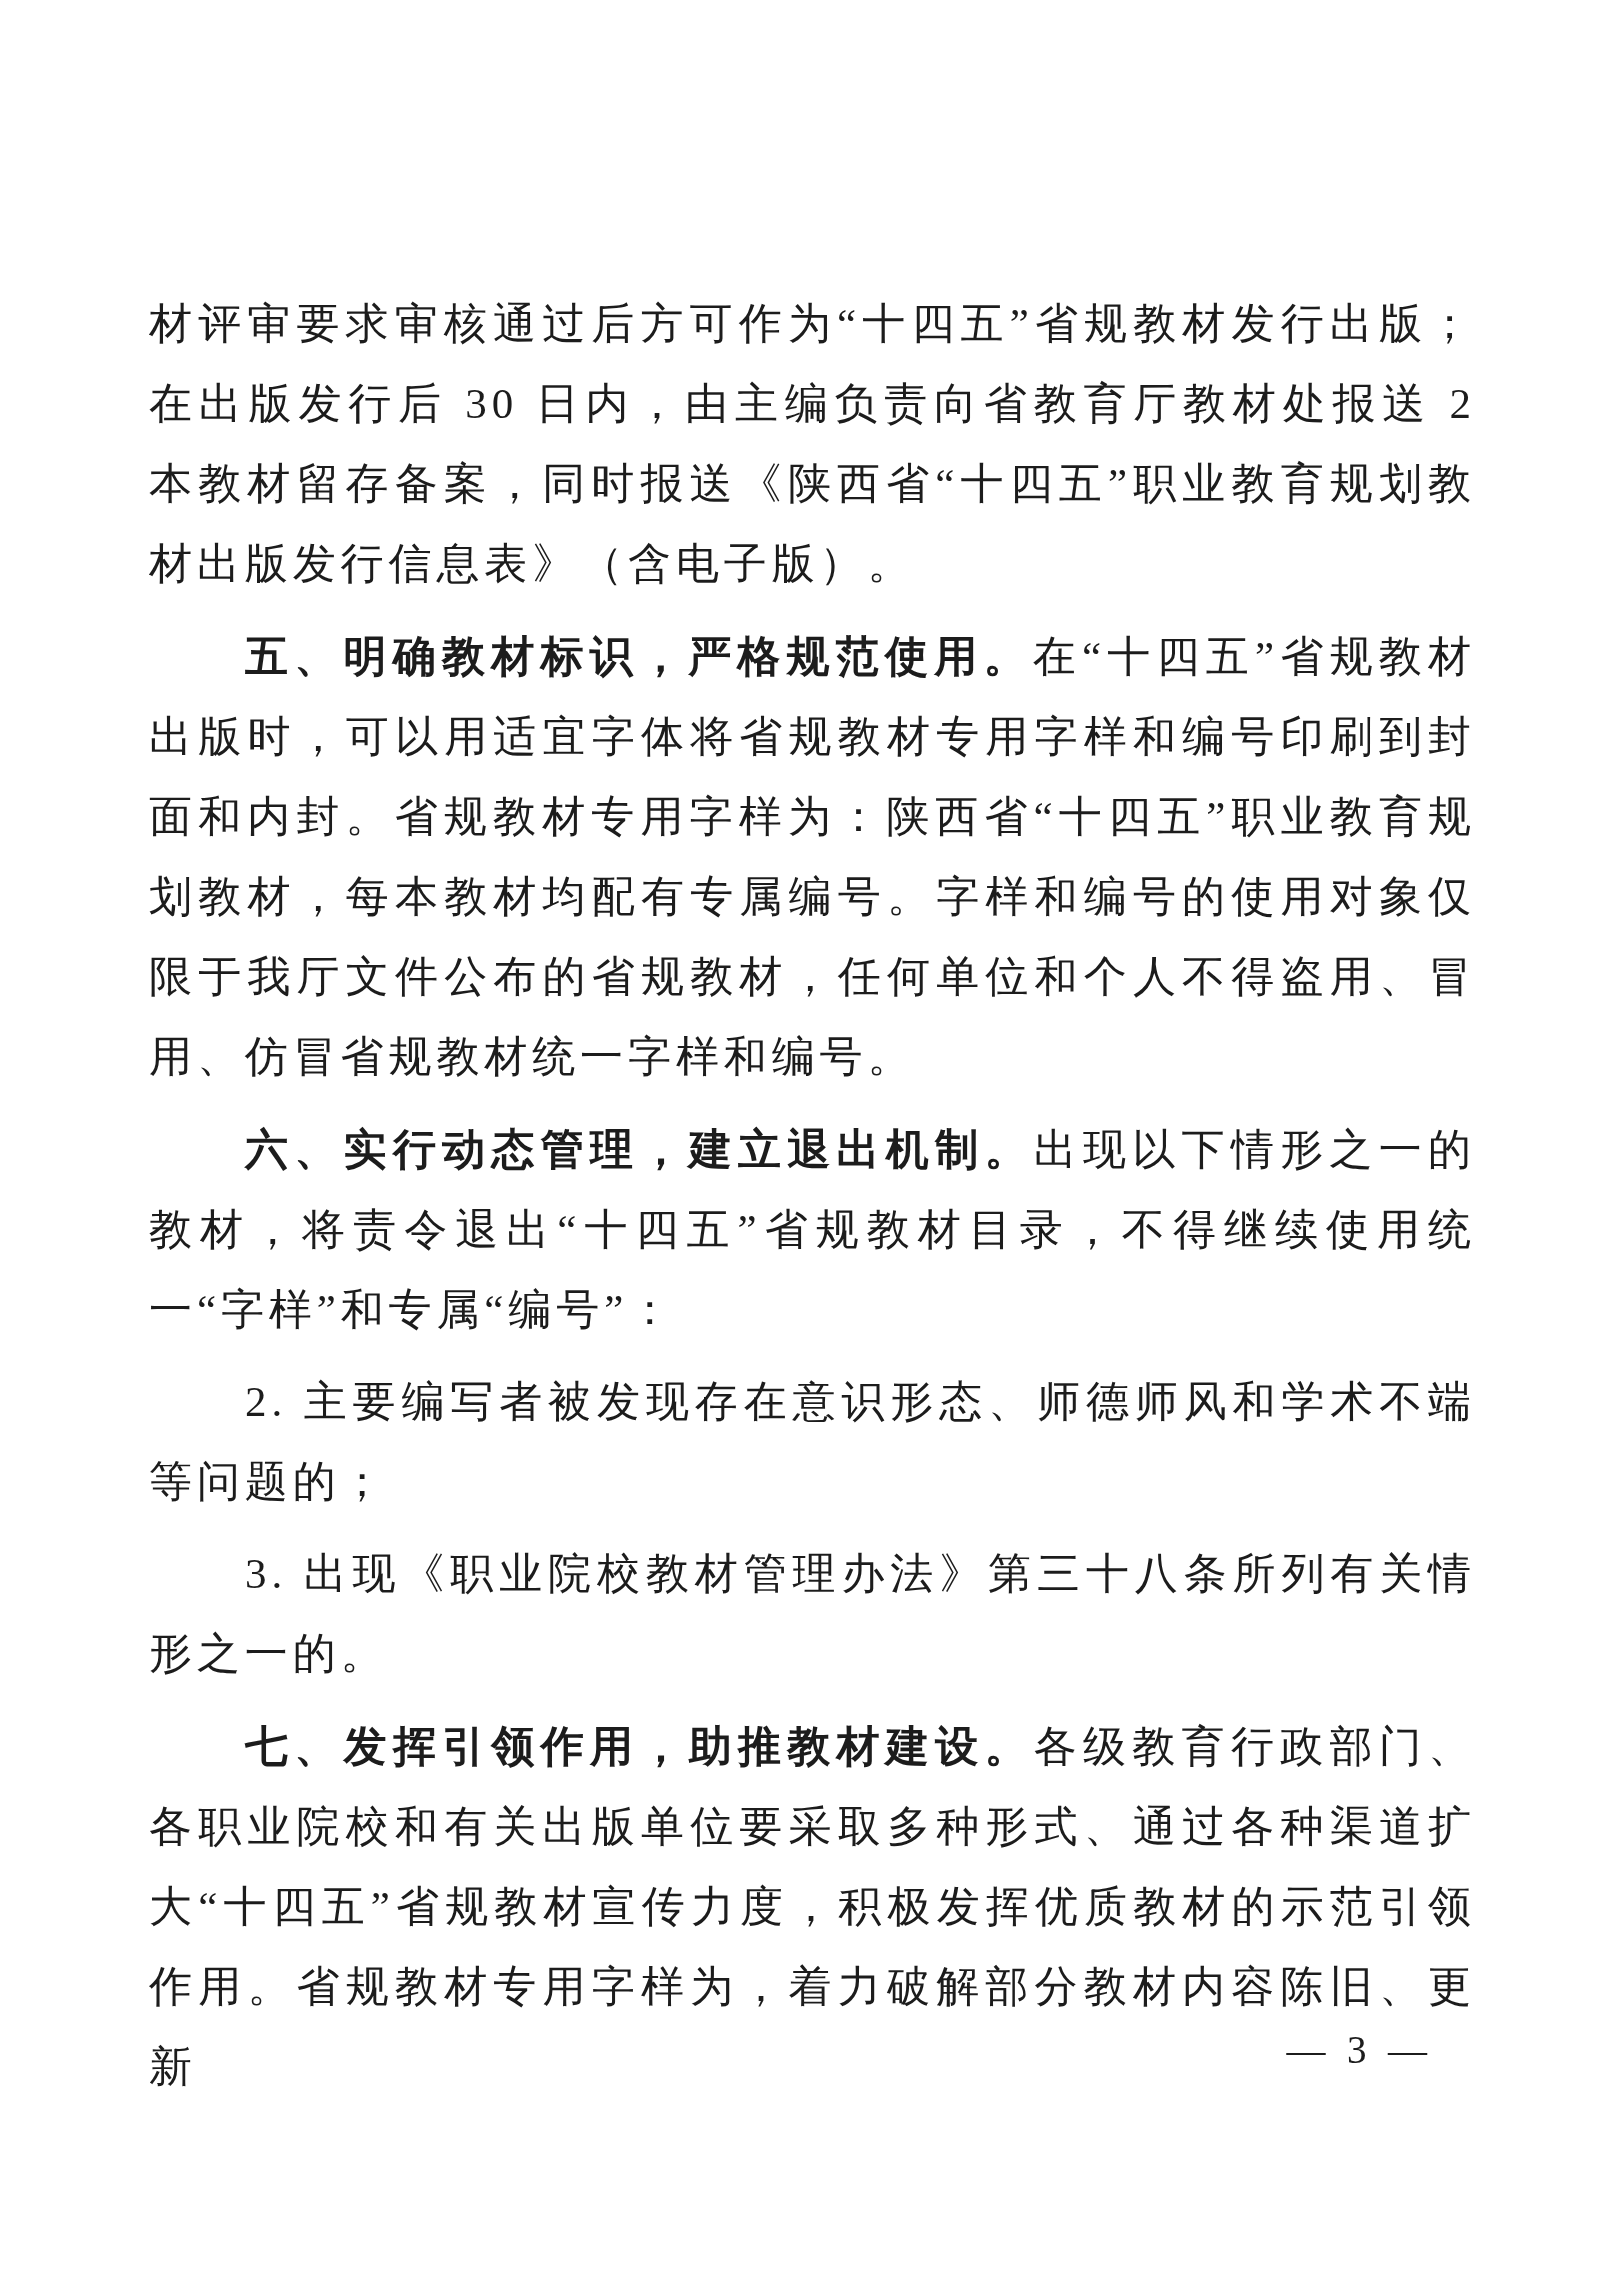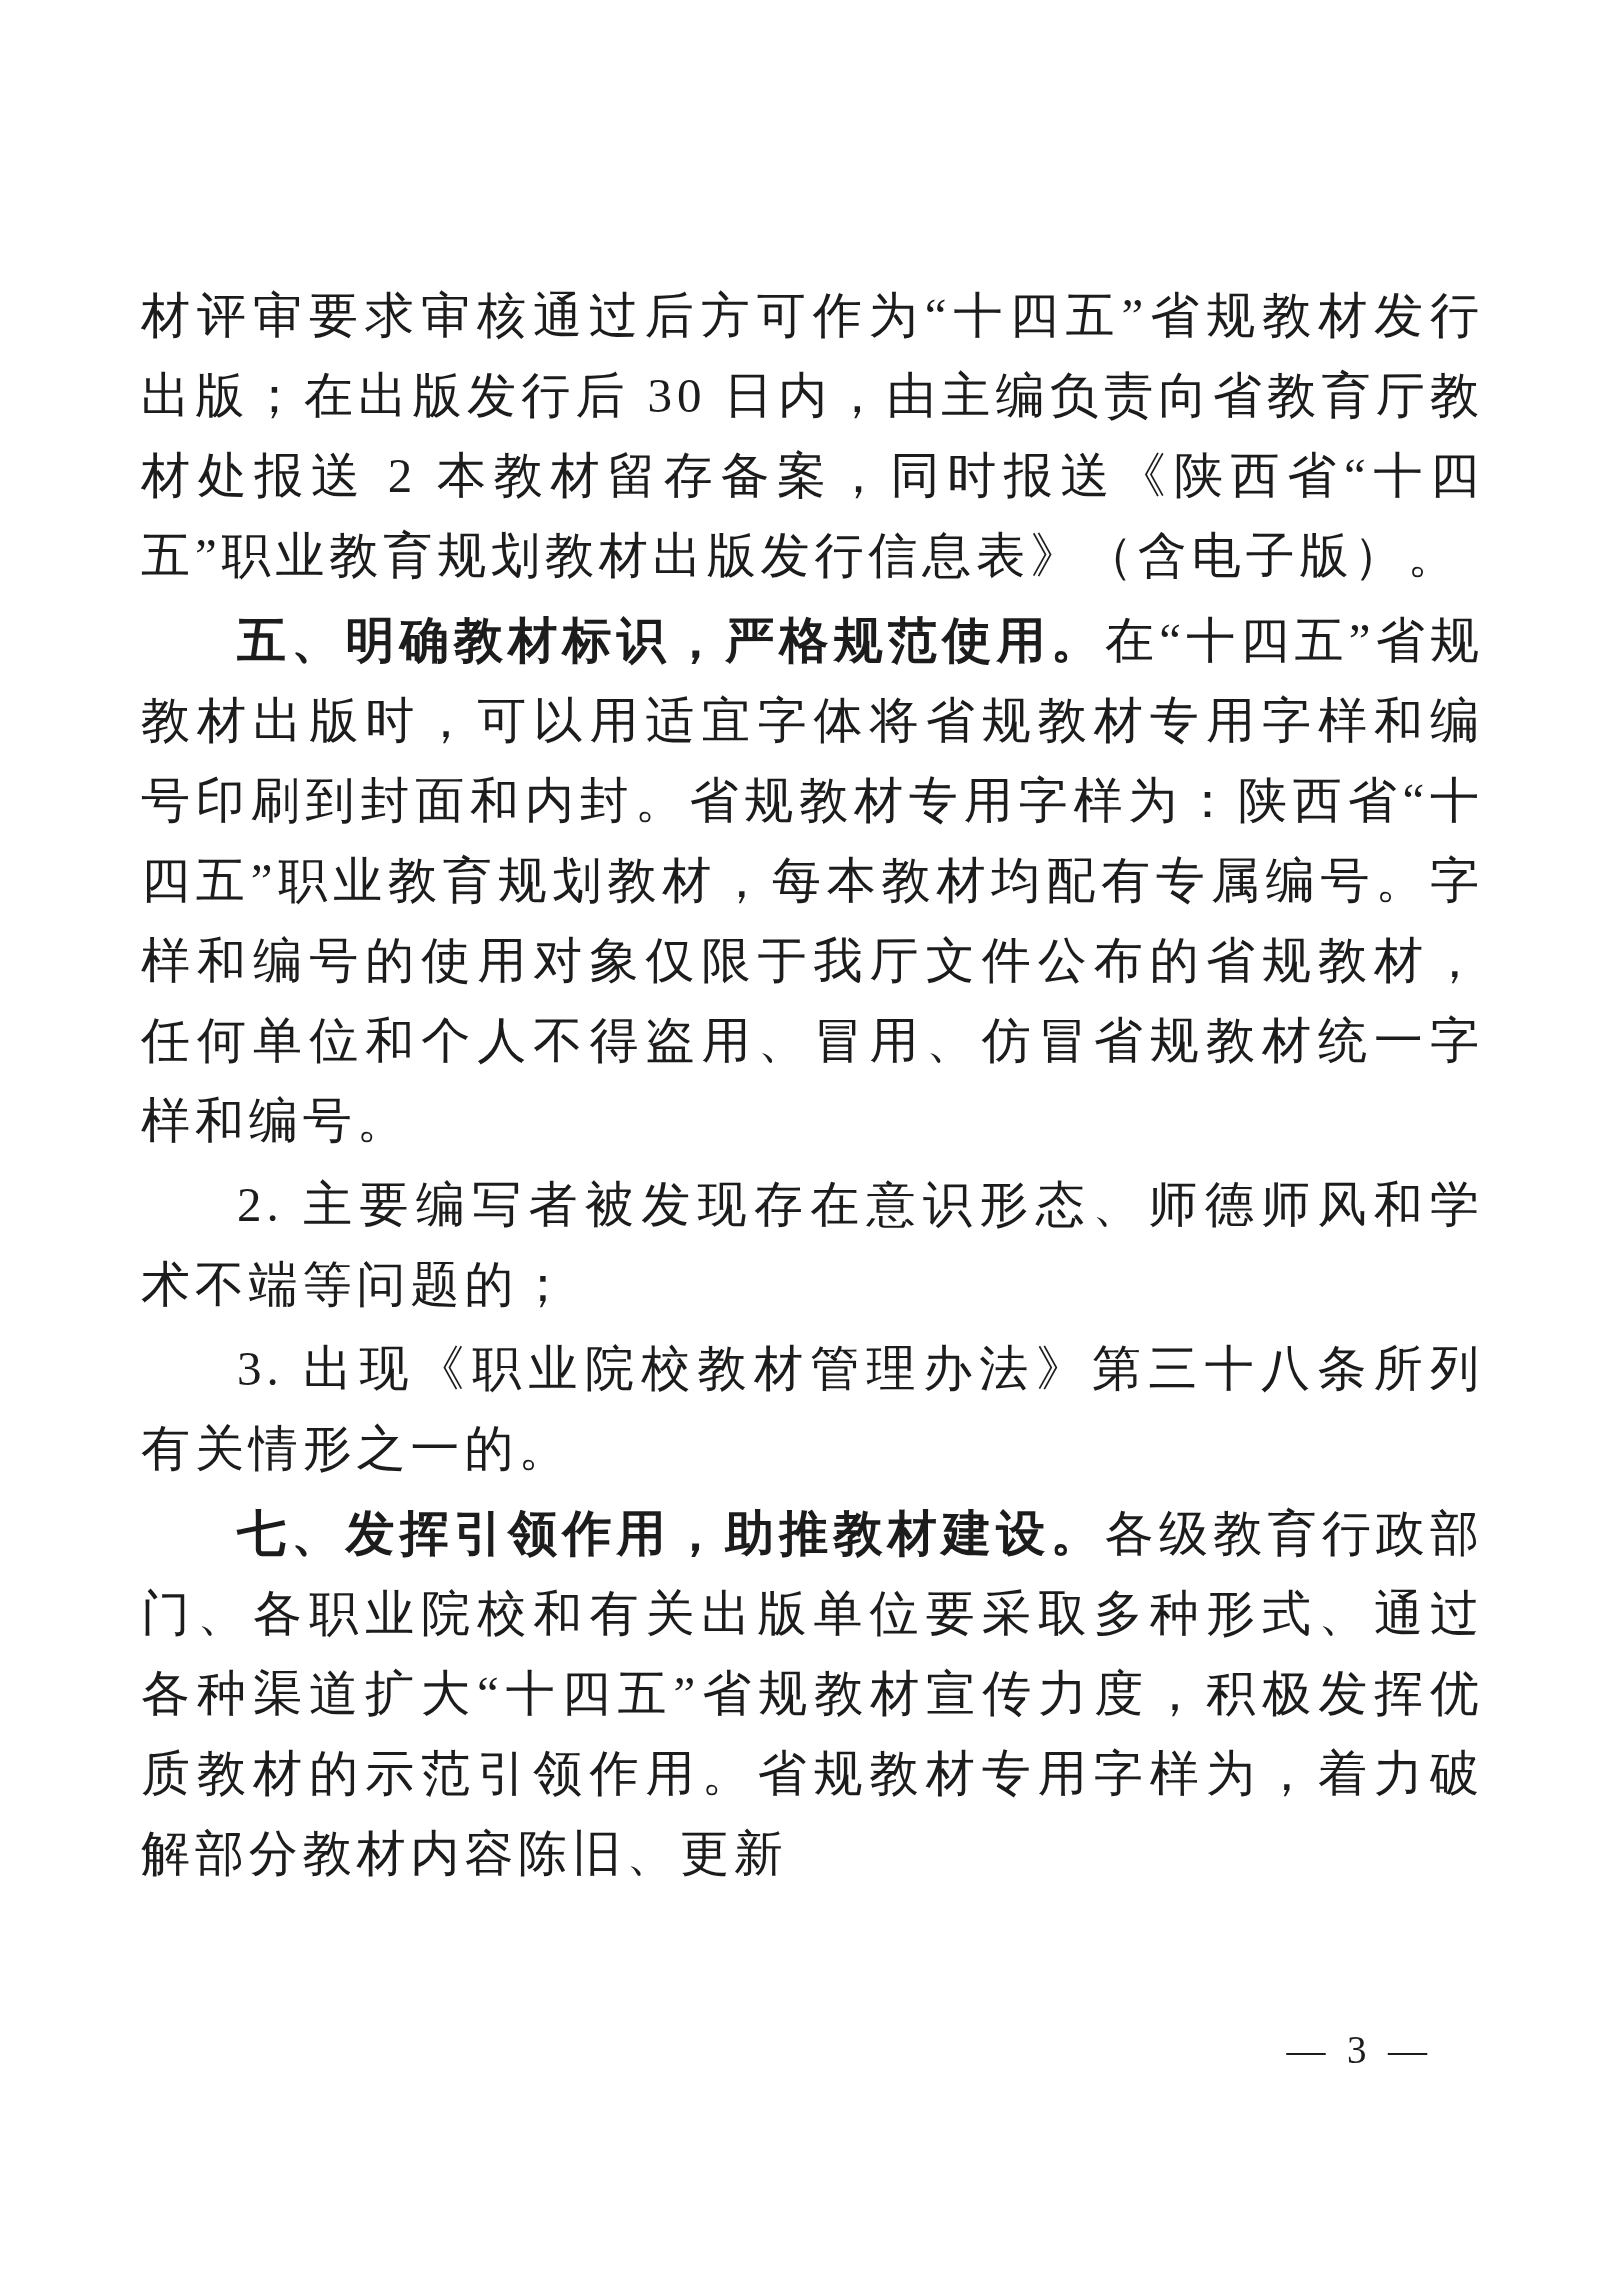--- a/index.html
+++ b/index.html
@@ -17,22 +17,22 @@
     font-family: "Liberation Serif", "DejaVu Serif", serif;
     color: #1c1c1c;
   }
   .doc-body {
     position: absolute;
     left: 137px;
     top: 272px;
     width: 1351px;
   }
   .para {
-    margin: 4px;
-    font-size: 49px;
+    margin: 12px;
+    font-size: 43px;
     line-height: 80px;
     letter-spacing: 4.9px;
     text-align: justify;
     text-align-last: left;
     word-break: break-all;
   }
   .para.indent {
     text-indent: 96px;
   }
   .seg { font-weight: normal; }
@@ -50,19 +50,20 @@
     font-family: "Liberation Serif", "DejaVu Serif", serif;
   }
 </style>
 </head>
 <body>
 
 <div class="page" style="background: rgb(255, 255, 255); color: rgb(28, 28, 28);">
   <div class="doc-body">
       <p class="para"><span class="seg">材评审要求审核通过后方可作为“十四五”省规教材发行出版；在出版发行后 30 日内，由主编负责向省教育厅教材处报送 2 本教材留存备案，同时报送《陕西省“十四五”职业教育规划教材出版发行信息表》（含电子版）。</span></p>
       <p class="para indent"><span class="seg bold">五、明确教材标识，严格规范使用。</span><span class="seg">在“十四五”省规教材出版时，可以用适宜字体将省规教材专用字样和编号印刷到封面和内封。省规教材专用字样为：陕西省“十四五”职业教育规划教材，每本教材均配有专属编号。字样和编号的使用对象仅限于我厅文件公布的省规教材，任何单位和个人不得盗用、冒用、仿冒省规教材统一字样和编号。</span></p>
+      <p class="para indent"><span class="seg bold">六、实行动态管理，建立退出机制。</span><span class="seg">出现以下情形之一的教材，将责令退出“十四五”省规教材目录，不得继续使用统一“字样”和专属“编号”：</span></p>
       <p class="para indent"><span class="seg">2. 主要编写者被发现存在意识形态、师德师风和学术不端等问题的；</span></p>
       <p class="para indent"><span class="seg">3. 出现《职业院校教材管理办法》第三十八条所列有关情形之一的。</span></p>
       <p class="para indent"><span class="seg bold">七、发挥引领作用，助推教材建设。</span><span class="seg">各级教育行政部门、各职业院校和有关出版单位要采取多种形式、通过各种渠道扩大“十四五”省规教材宣传力度，积极发挥优质教材的示范引领作用。省规教材专用字样为，着力破解部分教材内容陈旧、更新</span></p>
     </div>
   <div class="page-number">— 3 —</div>
 </div>
 
 
 </body></html>

